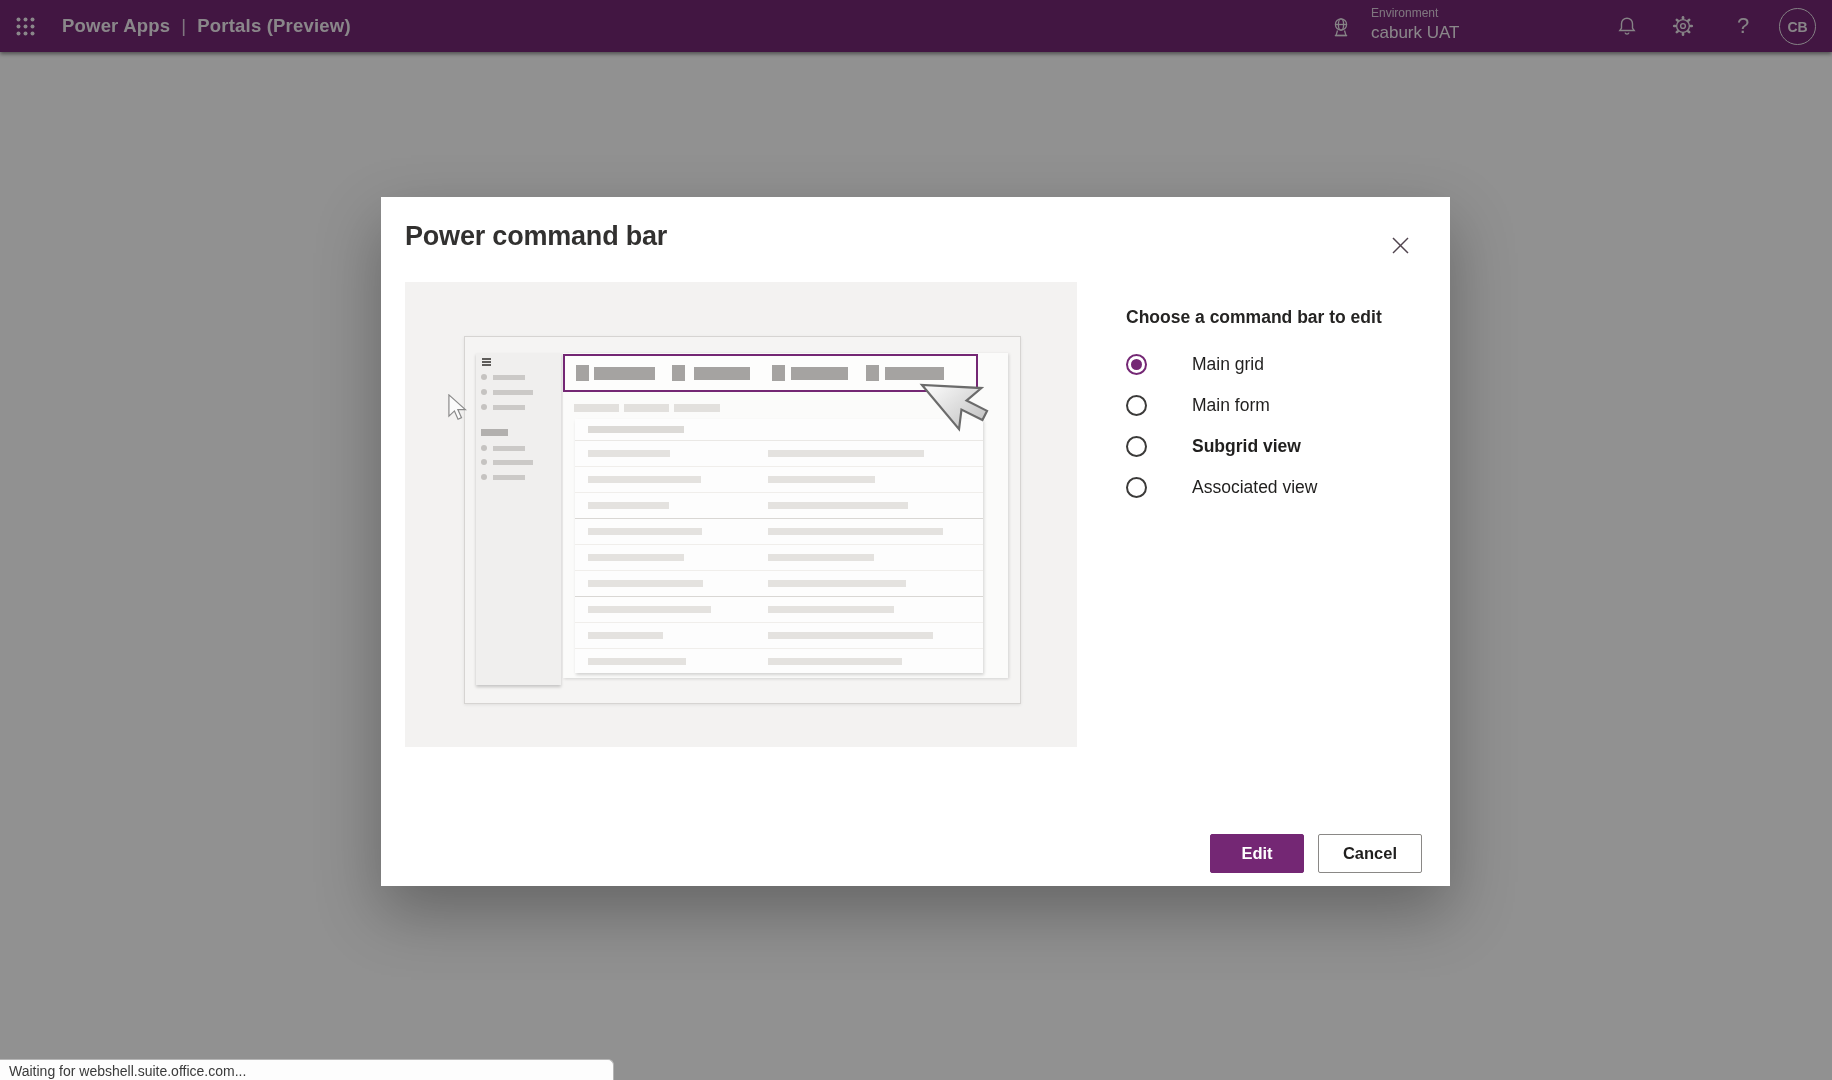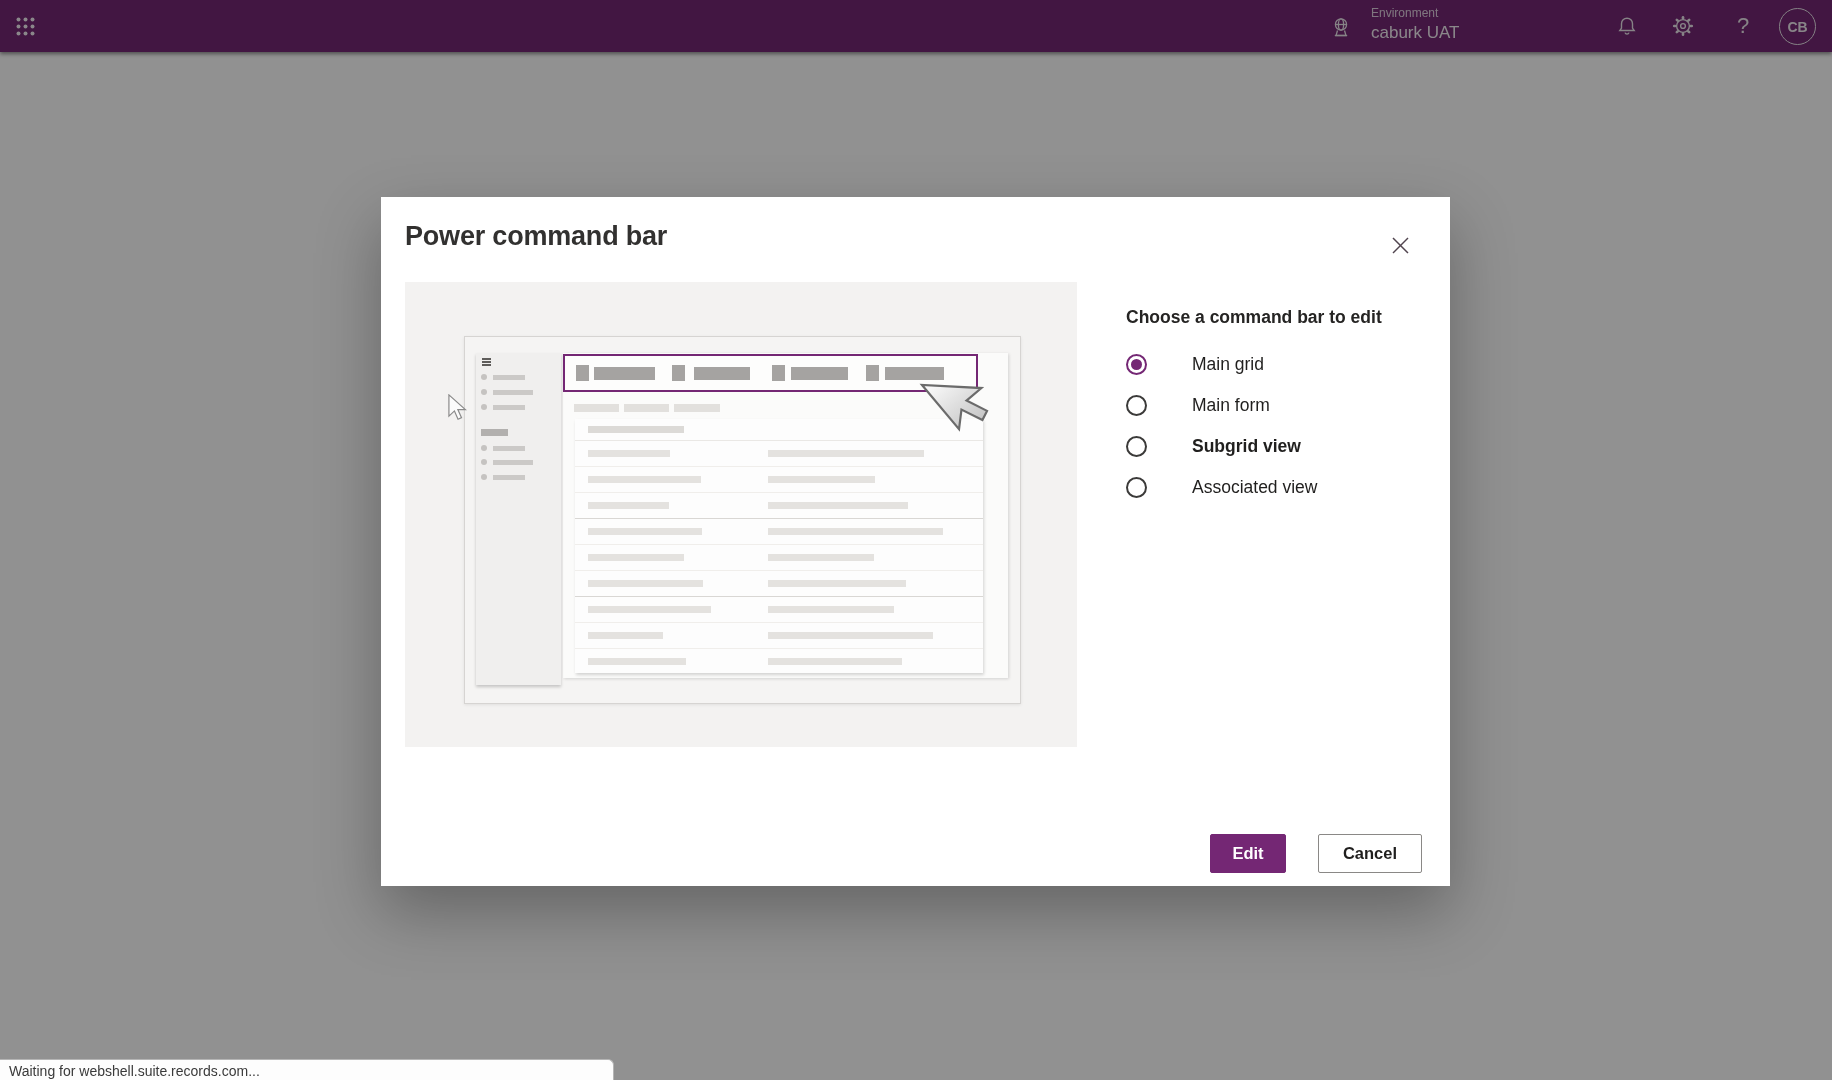--- a/index.html
+++ b/index.html
@@ -35,21 +35,21 @@
     z-index:10;box-shadow:0 26px 60px rgba(0,0,0,.30);}
   .dlg-title{position:absolute;left:24px;top:24px;margin:0;font-size:27px;font-weight:700;
     color:#323130;letter-spacing:-.2px;}
   .dlg-close{position:absolute;left:1002px;top:31px;width:34px;height:34px;display:flex;
     align-items:center;justify-content:center;cursor:pointer;background:none;border:0;padding:0;}
   .dlg-desc{position:absolute;left:24px;top:562px;width:676px;margin:0;font-size:16.5px;
     line-height:23px;color:#3e3c3a;}
   .btn{position:absolute;top:637px;height:39px;border-radius:2px;font-family:"Liberation Sans",sans-serif;
     font-size:16.5px;font-weight:700;display:flex;align-items:center;justify-content:center;
     box-sizing:border-box;cursor:pointer;padding:0;}
-  .btn-edit{left:829px;width:76px;background:#742774;border:1px solid #742774;color:#fff;}
+  .btn-edit{left:829px;width:94px;background:#742774;border:1px solid #742774;color:#fff;}
   .btn-cancel{left:937px;width:104px;background:#fff;border:1px solid #8a8886;color:#201f1e;}
   
   .chooser-heading{position:absolute;left:745px;top:110px;margin:0;font-size:17.5px;
     font-weight:700;color:#252423;}
   .option{position:absolute;left:745px;height:26px;display:flex;align-items:center;gap:11px;
     cursor:pointer;}
   .radio{width:21px;height:21px;border-radius:50%;border:2px solid #3b3a39;box-sizing:border-box;
     background:#fff;position:relative;flex:0 0 auto;}
   .radio.selected{border-color:#742774;}
   .radio.selected::after{content:"";position:absolute;inset:3px;border-radius:50%;background:#742774;}
@@ -100,20 +100,25 @@
           <circle cx="16.5" cy="2.5" r="2"></circle>
         <circle cx="2.5" cy="9.5" r="2"></circle>
           <circle cx="9.5" cy="9.5" r="2"></circle>
           <circle cx="16.5" cy="9.5" r="2"></circle>
         <circle cx="2.5" cy="16.5" r="2"></circle>
           <circle cx="9.5" cy="16.5" r="2"></circle>
           <circle cx="16.5" cy="16.5" r="2"></circle>
       </g>
     </svg>
   </div>
+  <div class="brand">
+    <span>Power Apps</span>
+    <span class="sep">|</span>
+    <span>Portals (Preview)</span>
+  </div>
 
   <div class="env-icon">
     <svg width="22" height="22" viewBox="0 0 22 22" fill="none" stroke="#ece6ec" stroke-width="1.3">
       <circle cx="11" cy="8.5" r="5.6"></circle>
       <ellipse cx="11" cy="8.5" rx="2.6" ry="5.6"></ellipse>
       <line x1="5.4" y1="8.5" x2="16.6" y2="8.5"></line>
       <path d="M7.5 14.5 L6 19.5 H16 L14.5 14.5"></path>
       <line x1="4.8" y1="19.5" x2="17.2" y2="19.5"></line>
     </svg>
   </div>
@@ -286,13 +291,13 @@
         <div class="radio"></div>
         <div class="opt-label">Associated view</div>
       </div>
     </div>
 
 
   <button class="btn btn-edit" style="background: rgb(116, 39, 116);">Edit</button>
   <button class="btn btn-cancel">Cancel</button>
 </section>
 
-<div class="statusbar">Waiting for webshell.suite.records.com...</div>
+<div class="statusbar">Waiting for webshell.suite.office.com...</div>
 
 </body></html>

